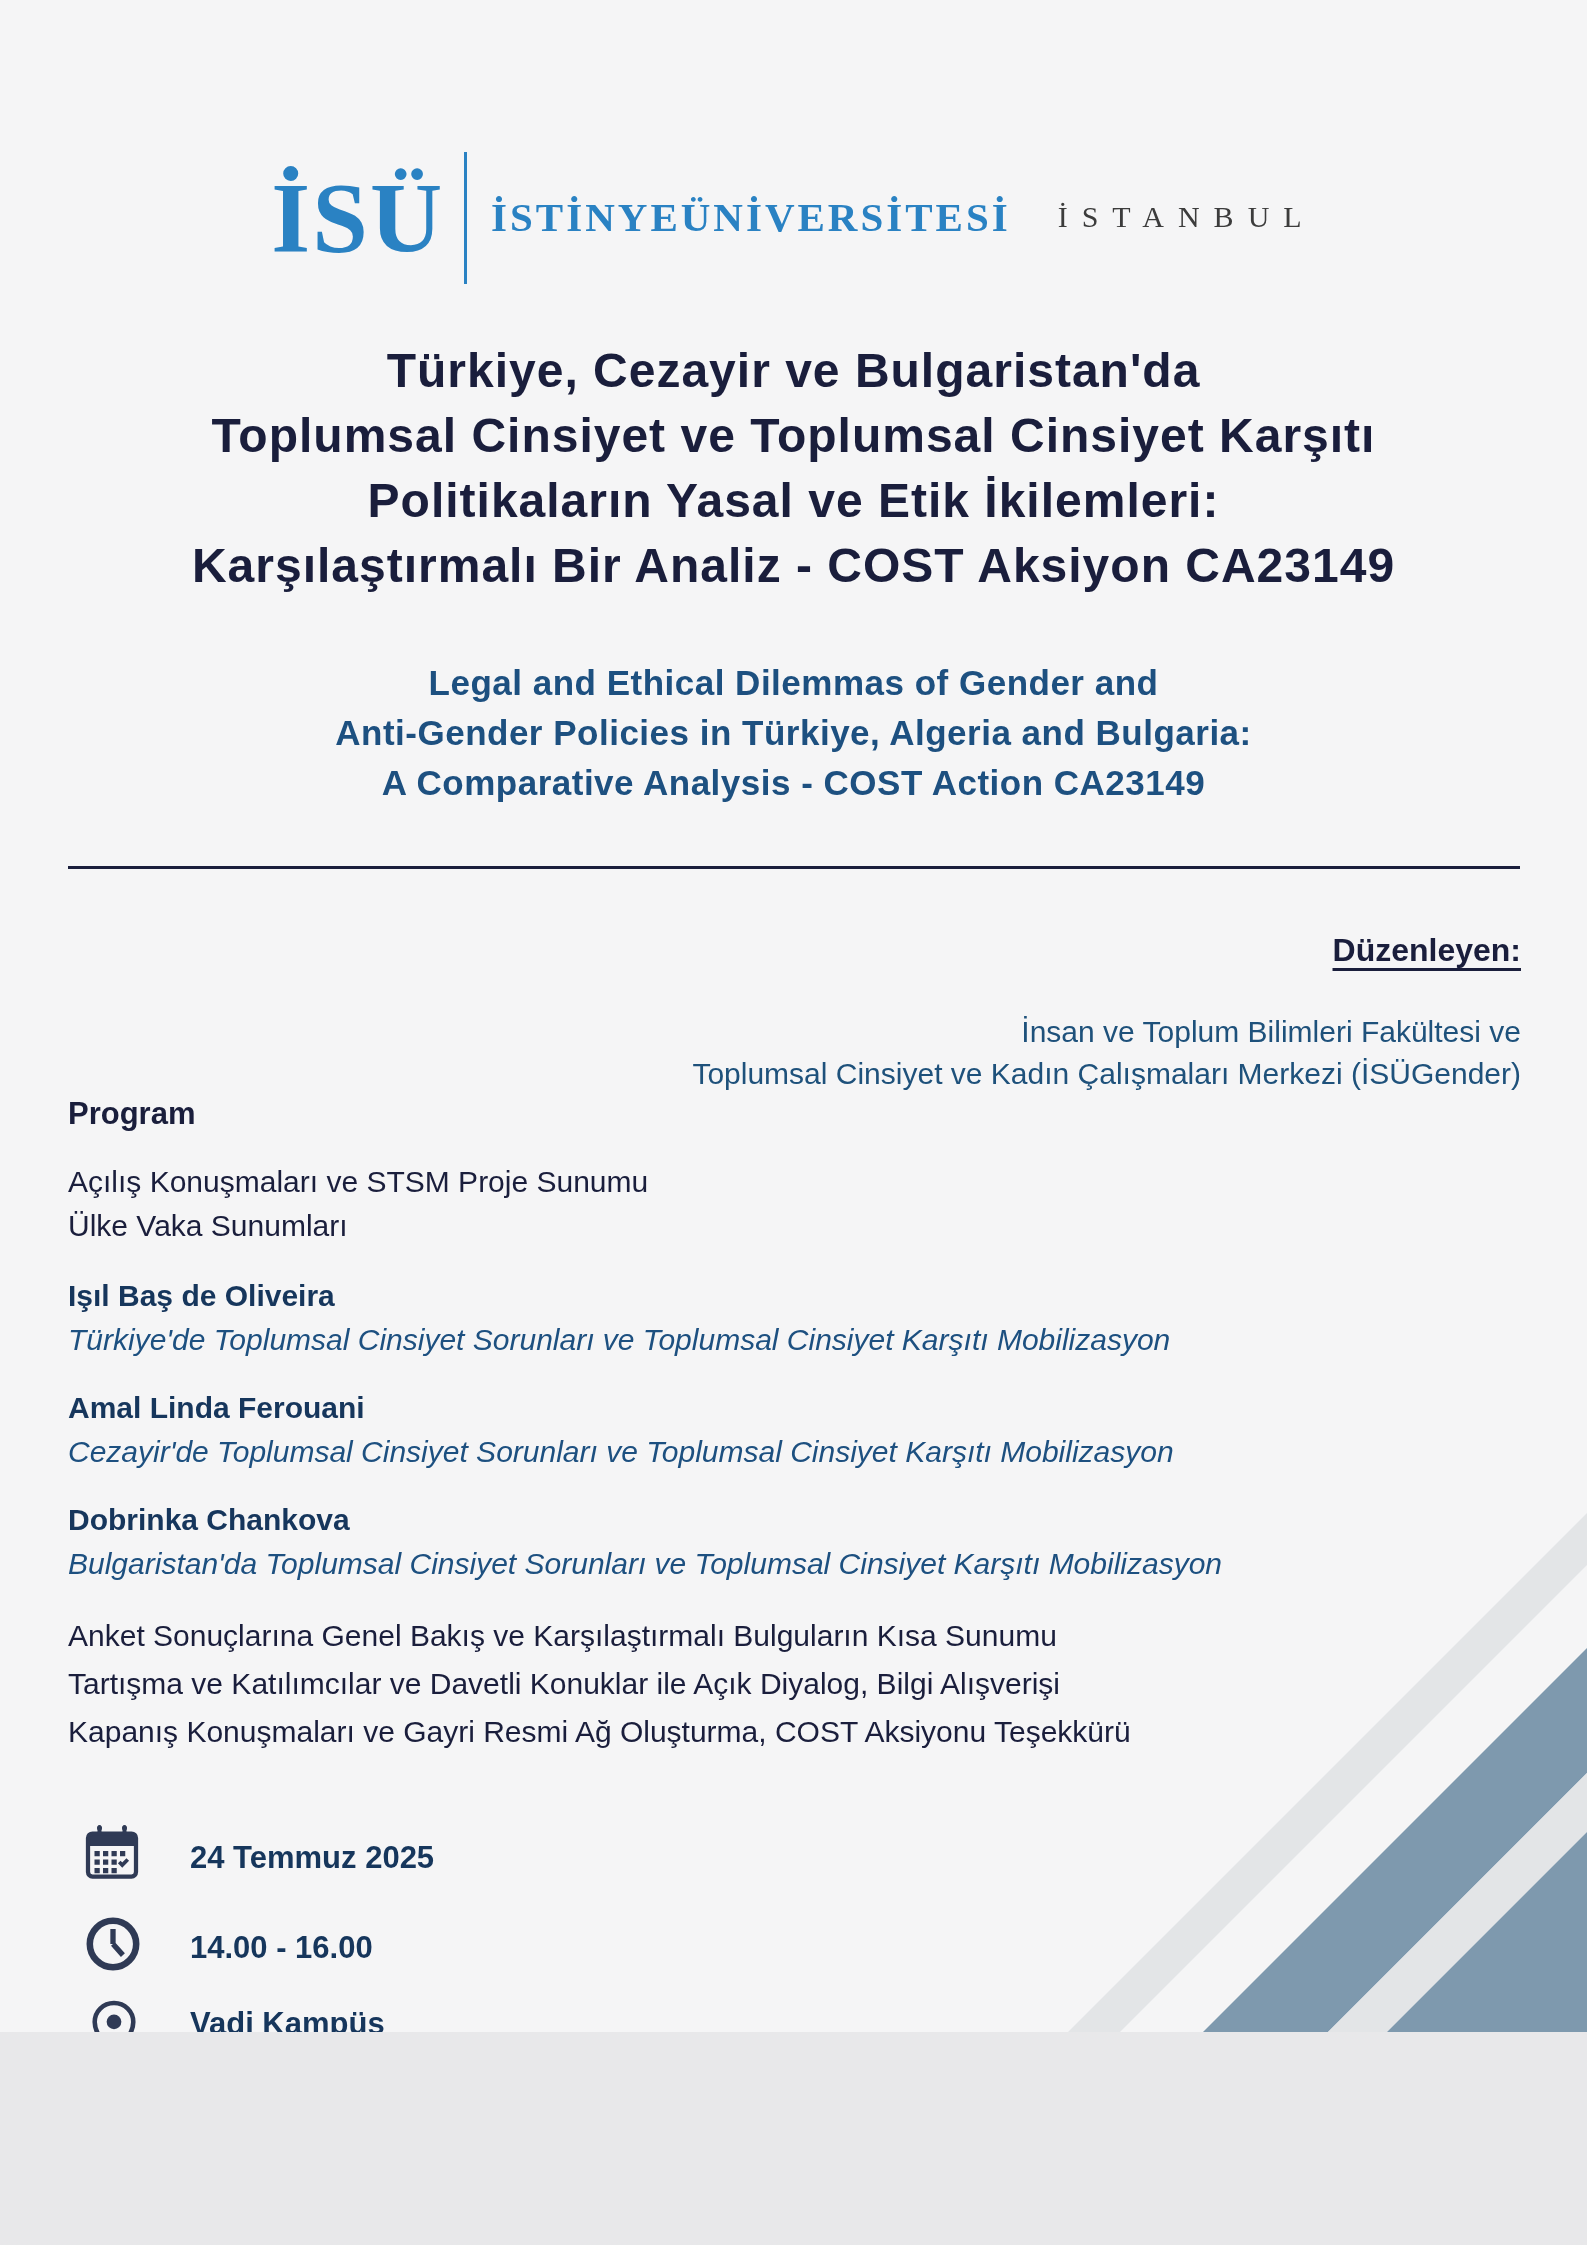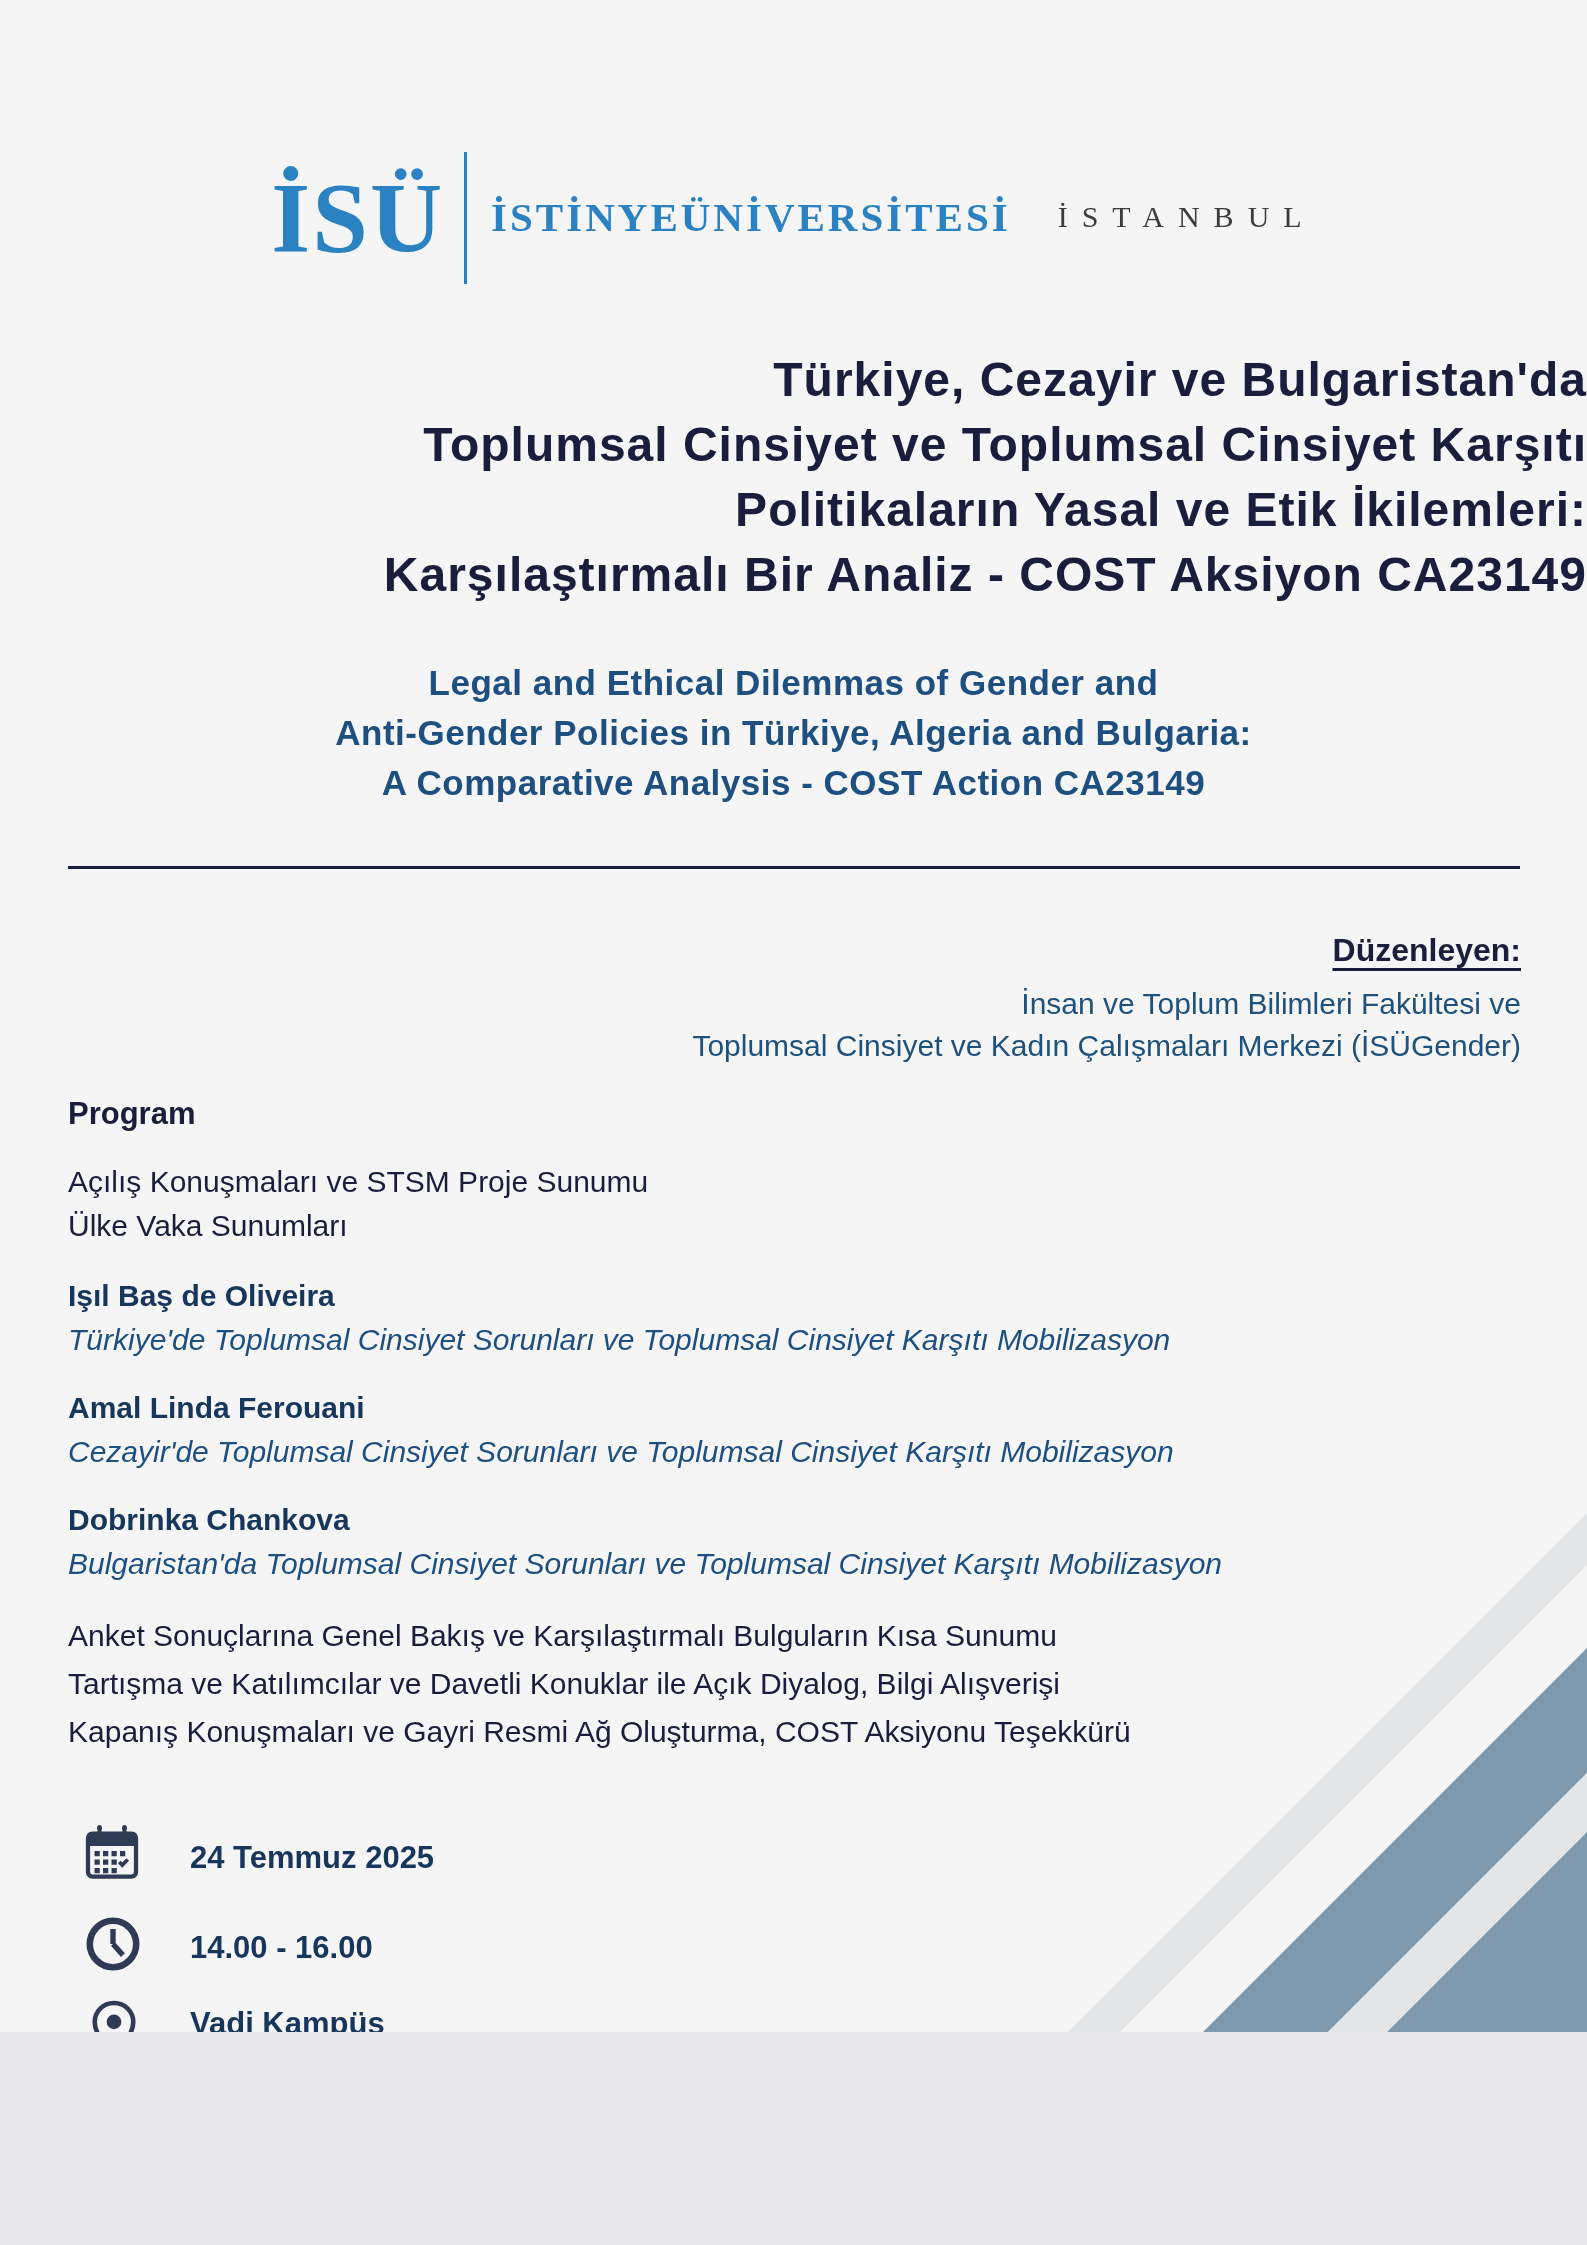--- a/index.html
+++ b/index.html
@@ -34,42 +34,42 @@
     font-size: 41px; line-height: 1.12; color: #2A82C3; letter-spacing: 3px;
   }
   .logo-line-city {
     font-family: "Liberation Serif", serif; font-weight: 400;
     font-size: 30px; color: #3C3C3C; letter-spacing: 14px; margin-top: 5px; margin-left: 47px;
   }
 
   
   .title-tr {
     position: absolute; top: 338px; left: 0; width: 100%;
-    text-align: right; font-weight: 700; font-size: 48px;
-    line-height: 65px; letter-spacing: 1px; color: #1A1E3C; margin-top: 9px;
+    text-align: center; font-weight: 700; font-size: 48px;
+    line-height: 65px; letter-spacing: 1px; color: #1A1E3C;
   }
   .title-en {
     position: absolute; top: 658px; left: 0; width: 100%;
     text-align: center; font-weight: 700; font-size: 35px;
     line-height: 50px; letter-spacing: 0.5px; color: #1D5080;
   }
 
   .rule {
     position: absolute; top: 866px; left: 68px; width: 1452px; height: 3px;
     background: #1A1E3C;
   }
 
   
   .organizer {
     position: absolute; top: 932px; right: 66px; text-align: right;
   }
   .organizer-heading {
     font-size: 32px; font-weight: 700; color: #1A1E3C;
     text-decoration: underline; text-decoration-thickness: 3px; text-underline-offset: 7px;
-    margin-bottom: 14px;
+    margin-bottom: 42px;
   }
   .organizer-line { font-size: 30px; line-height: 42px; color: #1E517B; }
 
   
   .program-heading {
     position: absolute; top: 1096px; left: 68px;
     font-size: 31px; font-weight: 700; color: #1A1E3C;
   }
   .program-intro {
     position: absolute; top: 1160px; left: 68px;

